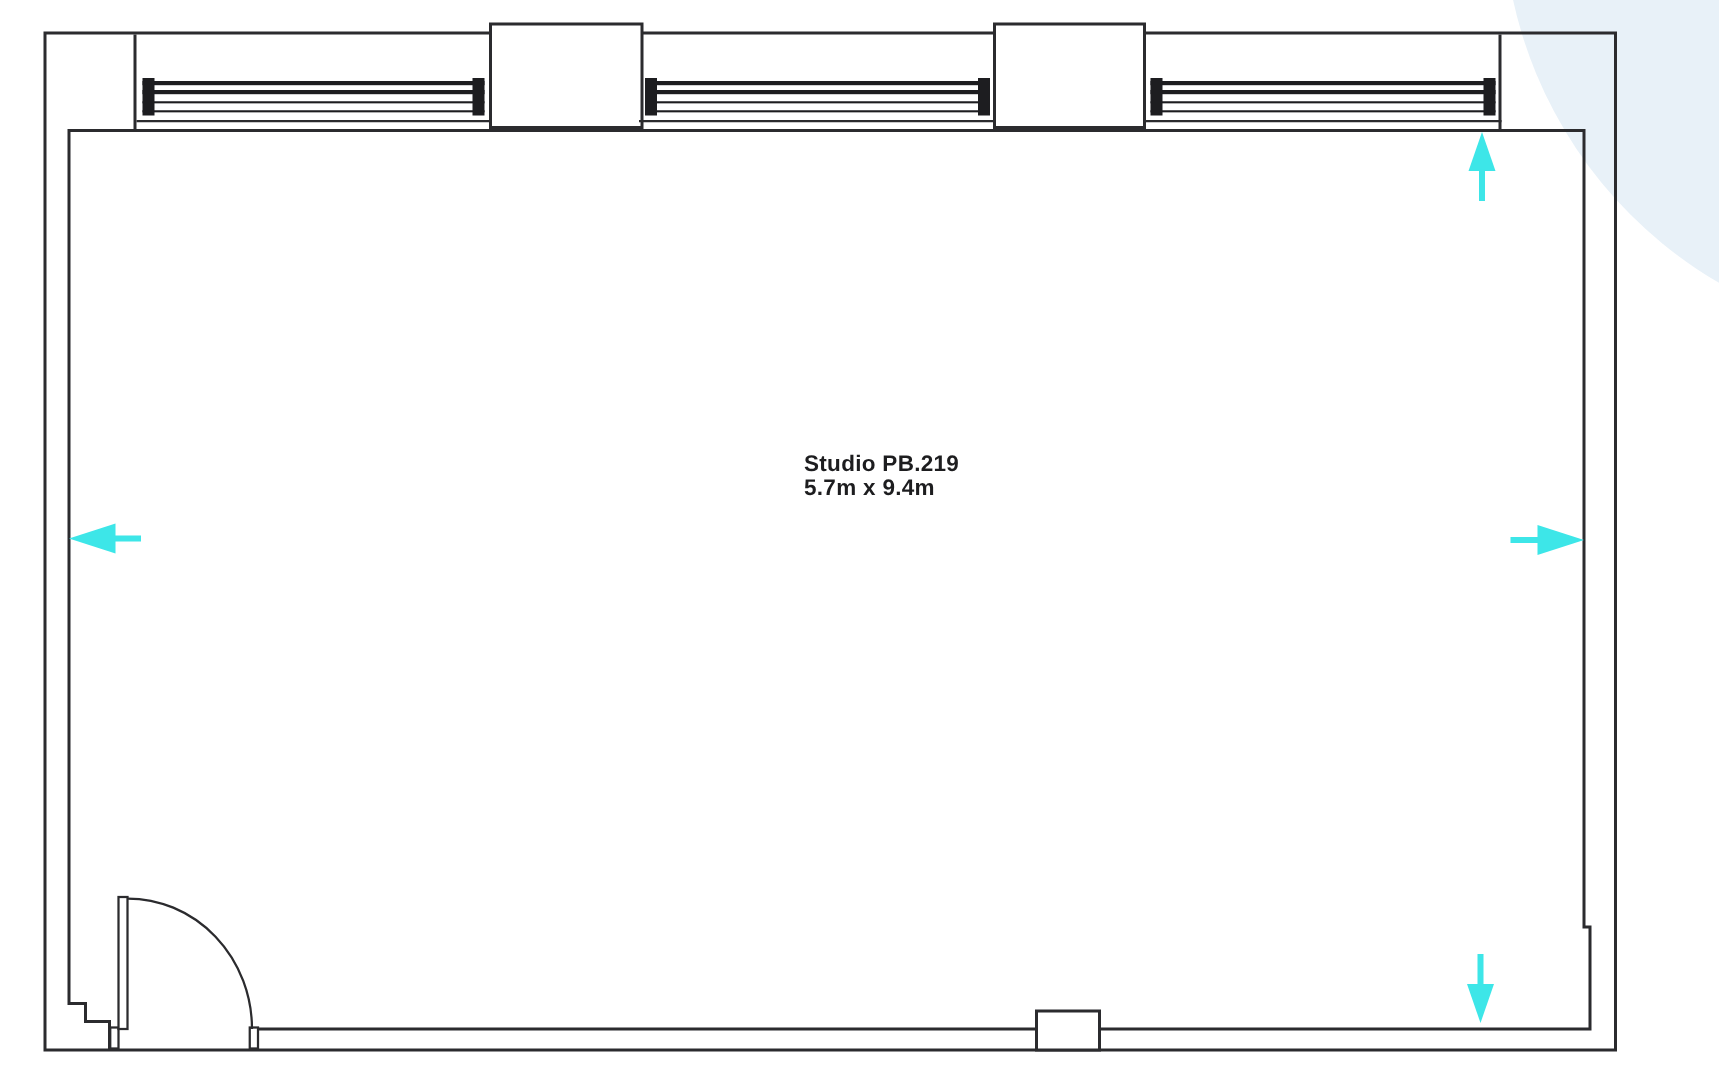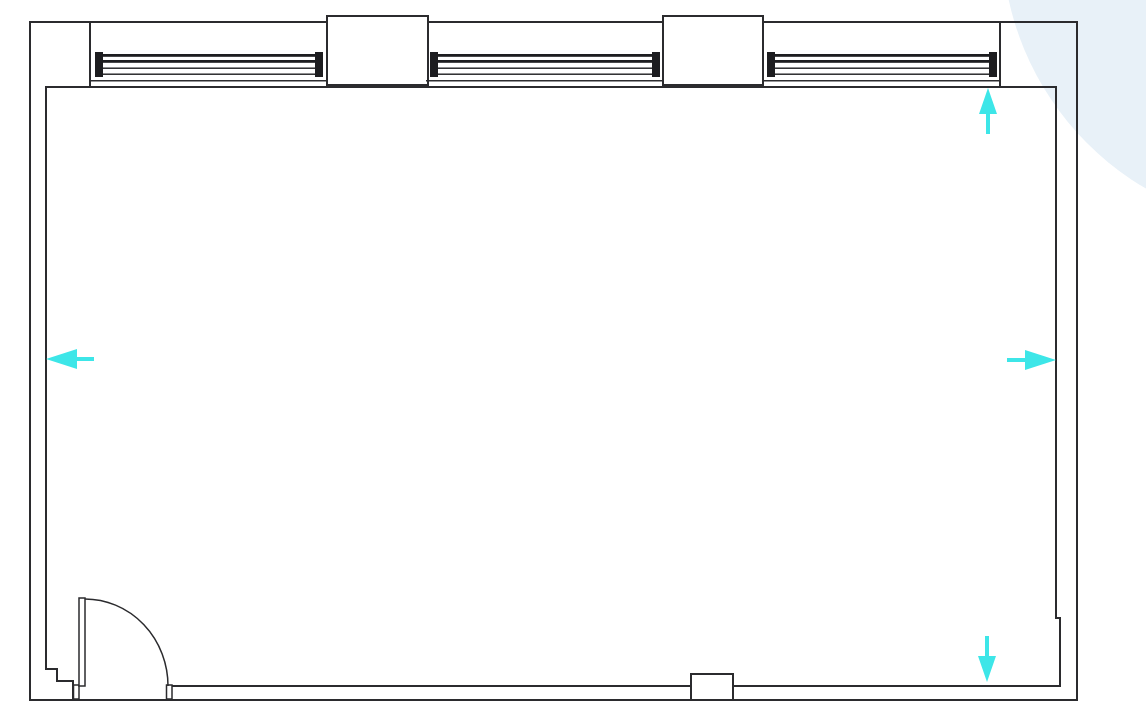--- a/index.html
+++ b/index.html
@@ -108,14 +108,18 @@
         <polygon points="46,359 77,349 77,369"></polygon>
         <rect x="76" y="357" width="18" height="4"></rect>
       </g>
       <g>
         <polygon points="1056,360 1025,350 1025,370"></polygon>
         <rect x="1007" y="358" width="19" height="4"></rect>
       </g>
     </g>
   </svg>
 
+  <div id="room-label">
+    <div>Studio PB.219</div>
+    <div>5.7m x 9.4m</div>
+  </div>
 
 </div>
 
 </body></html>

